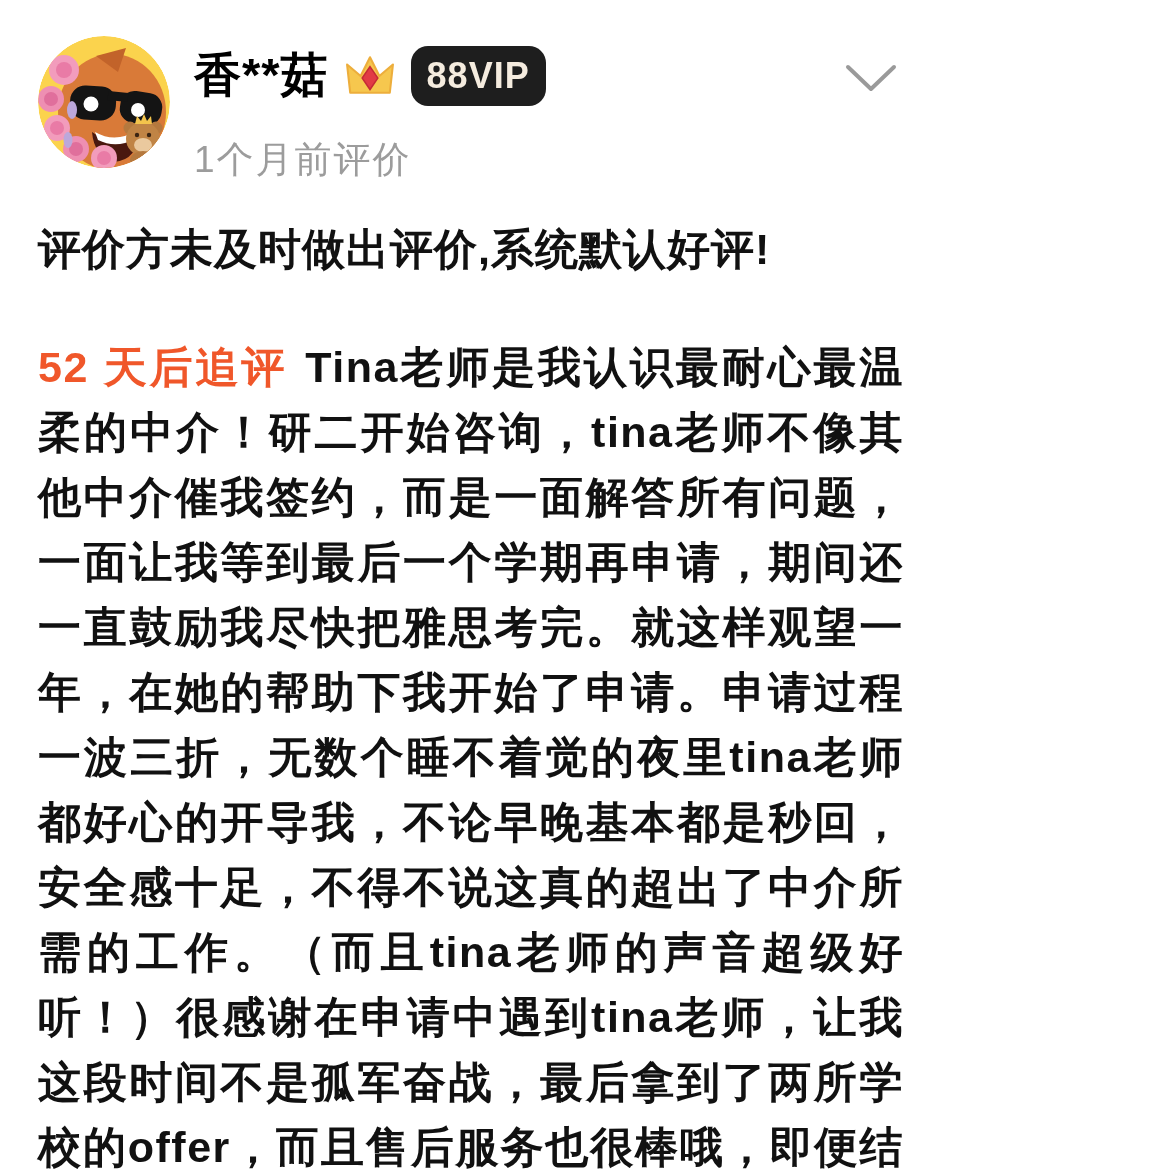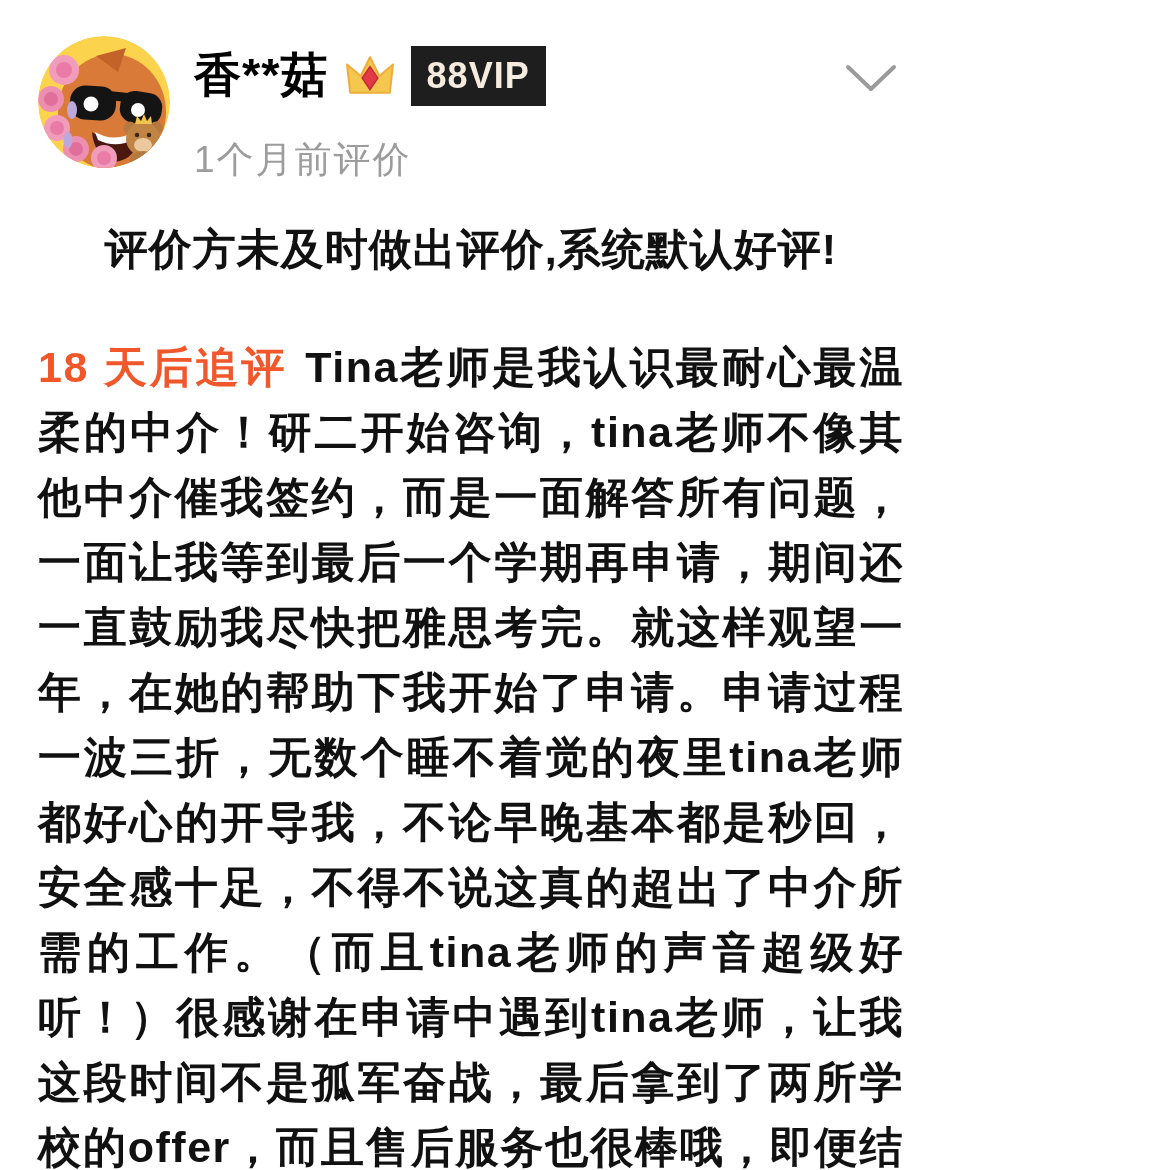--- a/index.html
+++ b/index.html
@@ -37,39 +37,38 @@
     display: inline-flex;
     align-items: center;
     justify-content: center;
     background: #1e1e1e;
     color: #f5ecdf;
     font-size: 36px;
     font-weight: 700;
     letter-spacing: 1px;
     height: 52px;
     padding: 4px 16px;
-    border-radius: 0;
+    border-radius: 17px;
     line-height: 1;
   }
   .timestamp {
     margin-top: 28px;
     font-size: 37px;
     color: #9c9c9c;
     letter-spacing: 2px;
   }
   .chevron { margin-top: 22px; flex: 0 0 auto; cursor: pointer; padding: 6px; }
 
   
   .system-note {
     margin: 36px 0 0 0;
     font-size: 43px;
     font-weight: 600;
     color: #111111;
     letter-spacing: 1px;
-    text-align: center;
   }
   .review-text {
     margin: 56px 0 0 0;
     font-size: 43px;
     font-weight: 600;
     line-height: 65px;
     color: #111111;
     letter-spacing: 1.5px;
     text-align: justify;
   }
@@ -157,16 +156,16 @@
       <svg width="54" height="30" viewBox="0 0 54 30" xmlns="http://www.w3.org/2000/svg">
         <polyline points="4,3 27,25 50,3" fill="none" stroke="#9a9a9a" stroke-width="4" stroke-linecap="round" stroke-linejoin="round"></polyline>
       </svg>
     </div>
 
   </div>
 
   <p class="system-note">评价方未及时做出评价,系统默认好评!</p>
 
   <p class="review-text">
-    <span class="followup-tag">18 天后追评</span><span>Tina老师是我认识最耐心最温柔的中介！研二开始咨询，tina老师不像其他中介催我签约，而是一面解答所有问题，一面让我等到最后一个学期再申请，期间还一直鼓励我尽快把雅思考完。就这样观望一年，在她的帮助下我开始了申请。申请过程一波三折，无数个睡不着觉的夜里tina老师都好心的开导我，不论早晚基本都是秒回，安全感十足，不得不说这真的超出了中介所需的工作。（而且tina老师的声音超级好听！）很感谢在申请中遇到tina老师，让我这段时间不是孤军奋战，最后拿到了两所学校的offer，而且售后服务也很棒哦，即便结束申请，tina老师还是会一如既往的回答我的问题，教我如何办卡，注册。她真的是像老师一样关心学生，帮助学生，强烈推荐！</span>
+    <span class="followup-tag">52 天后追评</span><span>Tina老师是我认识最耐心最温柔的中介！研二开始咨询，tina老师不像其他中介催我签约，而是一面解答所有问题，一面让我等到最后一个学期再申请，期间还一直鼓励我尽快把雅思考完。就这样观望一年，在她的帮助下我开始了申请。申请过程一波三折，无数个睡不着觉的夜里tina老师都好心的开导我，不论早晚基本都是秒回，安全感十足，不得不说这真的超出了中介所需的工作。（而且tina老师的声音超级好听！）很感谢在申请中遇到tina老师，让我这段时间不是孤军奋战，最后拿到了两所学校的offer，而且售后服务也很棒哦，即便结束申请，tina老师还是会一如既往的回答我的问题，教我如何办卡，注册。她真的是像老师一样关心学生，帮助学生，强烈推荐！</span>
   </p>
 
 </div>
 
 </body></html>

